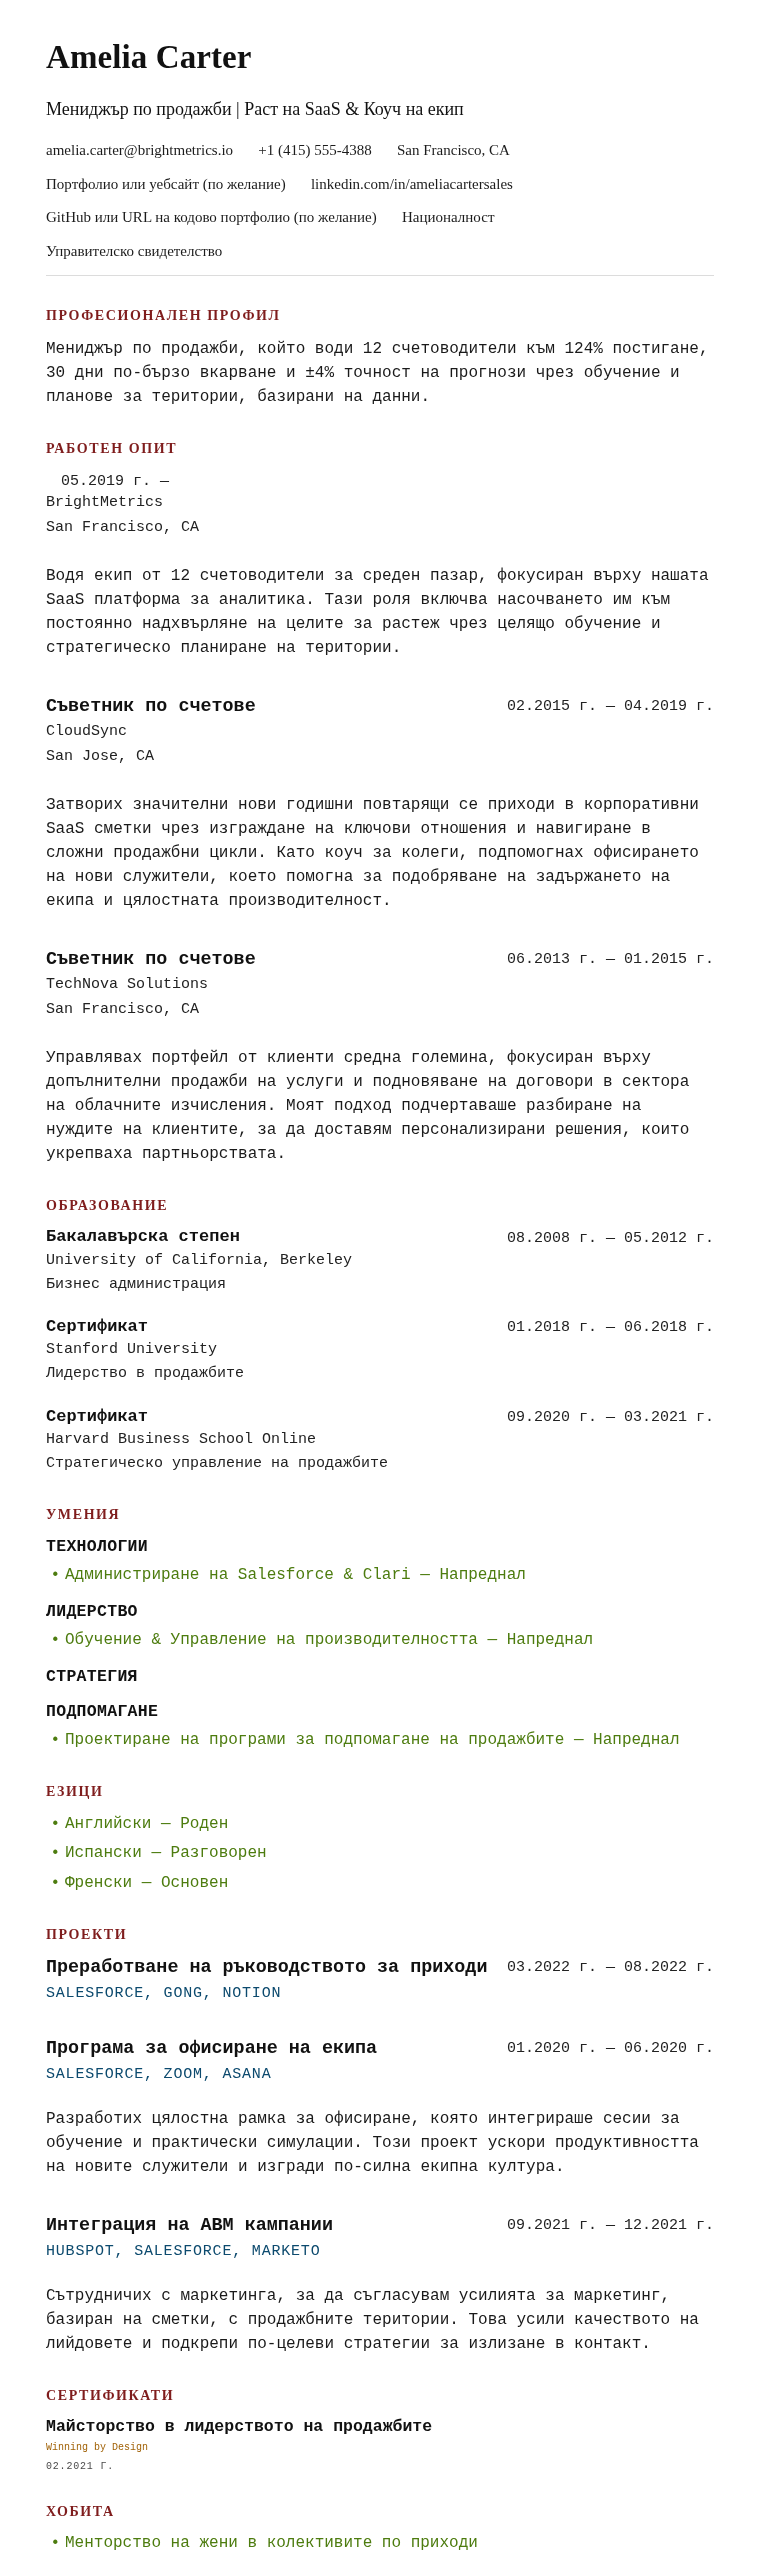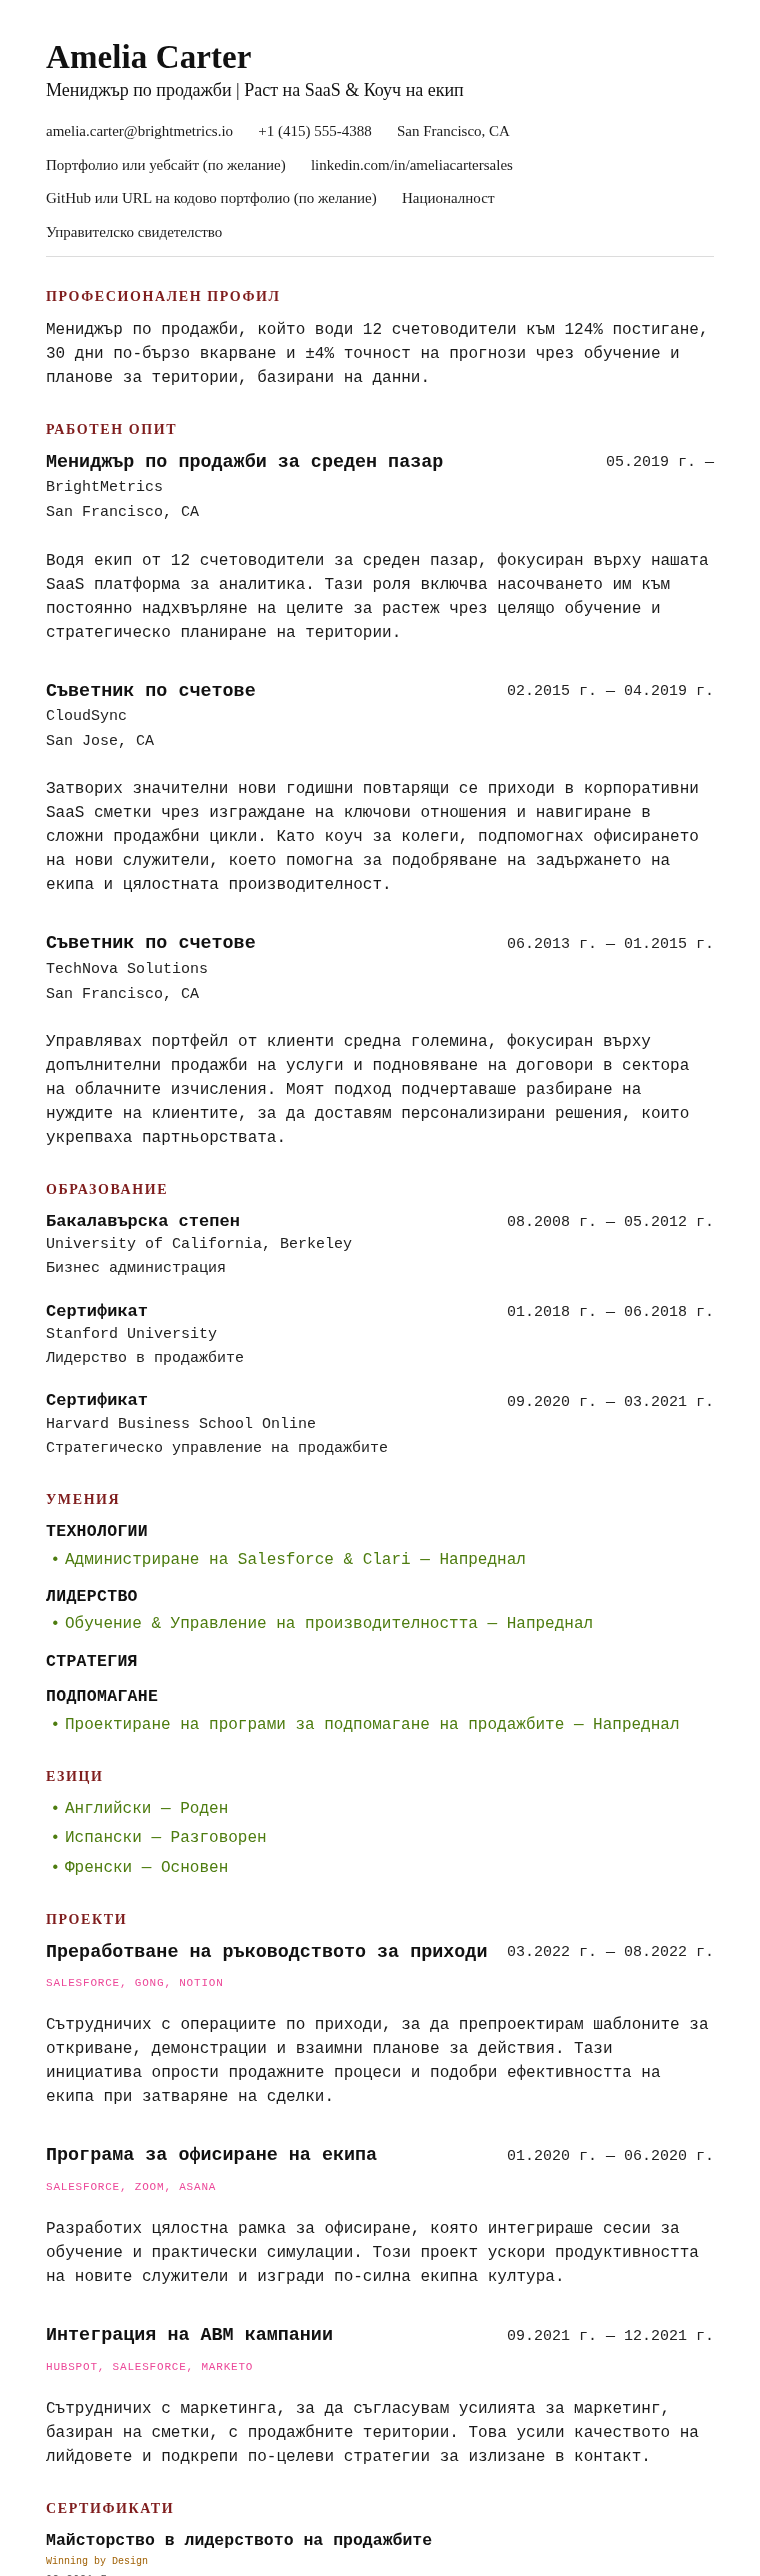--- a/index.html
+++ b/index.html
@@ -7,21 +7,21 @@
   body {
     width: 760px;
     min-height: 2576px;
     color: #111111;
     font-family: "Liberation Serif", "DejaVu Serif", serif;
   }
   .page { padding: 39px 46px 57px 46px; }
 
   
   .candidate-name { font-size: 33px; font-weight: 700; line-height: 1.15; letter-spacing: 0.1px; }
-  .headline { font-size: 18px; margin-top: 2px; line-height: 1.3; }
+  .headline { font-size: 18px; margin-top: 21px; line-height: 1.3; }
   .contact { margin-top: 19px; font-size: 15px; color: #1c1c1c; }
   .contact-row { margin-bottom: 13.3px; line-height: 1.35; }
   .contact-row span { margin-right: 21.5px; }
   .contact-row span:last-child { margin-right: 0; }
   hr.divider { border: none; border-top: 1.3px solid #dcdcdc; margin-top: 14px; }
 
   
   section { margin-top: 32px; }
   .section-label {
     font-size: 14px; font-weight: 700; letter-spacing: 1.6px; color: #7f1d1d;
@@ -30,21 +30,21 @@
   .profile-text, .entry-desc { font-size: 16px; line-height: 1.5; color: #1a1a1a; }
 
   
   .entry { margin-bottom: 35px; }
   .entry:last-child { margin-bottom: 0; }
   .entry-head { display: flex; justify-content: space-between; align-items: flex-start; }
   .entry-title { font-size: 18.4px; font-weight: 700; line-height: 1.3; }
   .entry-dates { font-size: 15px; color: #222222; white-space: nowrap; padding-top: 3.2px; padding-left: 15px; }
   .entry-sub { font-size: 15px; color: #222222; line-height: 1.5; margin-top: 2.5px; }
   .entry-desc { margin-top: 24px; }
-  .entry-tags { font-size: 11px; letter-spacing: 0.8px; color: #ec4899; margin-top: 13px; }
+  .entry-tags { font-size: 15px; letter-spacing: 0.8px; color: #0c4a6e; margin-top: 5px; }
 
   .edu-entry { margin-bottom: 20px; }
   .edu-entry:last-child { margin-bottom: 0; }
   .edu-entry .entry-title { font-size: 17px; }
   .edu-entry .entry-sub { margin-top: 1.3px; }
 
   
   .skill-group { margin-bottom: 14px; }
   .skill-group:last-child { margin-bottom: 0; }
   .skill-category { font-size: 16.5px; font-weight: 700; letter-spacing: 0.3px; line-height: 1.3; }
@@ -100,21 +100,20 @@
       <p class="profile-text">Мениджър по продажби, който води 12 счетоводители към 124% постигане, 30 дни по-бързо вкарване и ±4% точност на прогнози чрез обучение и планове за територии, базирани на данни.</p>
     </div>
   </section>
 
   <section>
     <h2 class="section-label">РАБОТЕН ОПИТ</h2>
     <div class="section-body">
 
       <article class="entry">
         <div class="entry-head">
-          <h3 class="entry-title">Мениджър по продажби за среден пазар</h3>
           <span class="entry-dates">05.2019 г. —</span>
         </div>
         <div class="entry-sub">BrightMetrics</div>
         <div class="entry-sub">San Francisco, CA</div>
         <p class="entry-desc">Водя екип от 12 счетоводители за среден пазар, фокусиран върху нашата SaaS платформа за аналитика. Тази роля включва насочването им към постоянно надхвърляне на целите за растеж чрез целящо обучение и стратегическо планиране на територии.</p>
       </article>
 
       <article class="entry">
         <div class="entry-head">
           <h3 class="entry-title">Съветник по счетове</h3>
@@ -218,21 +217,20 @@
   <section>
     <h2 class="section-label">ПРОЕКТИ</h2>
     <div class="section-body">
 
       <article class="entry">
         <div class="entry-head">
           <h3 class="entry-title">Преработване на ръководството за приходи</h3>
           <span class="entry-dates">03.2022 г. — 08.2022 г.</span>
         </div>
         <div class="entry-tags">SALESFORCE, GONG, NOTION</div>
-        <p class="entry-desc">Сътрудничих с операциите по приходи, за да препроектирам шаблоните за откриване, демонстрации и взаимни планове за действия. Тази инициатива опрости продажните процеси и подобри ефективността на екипа при затваряне на сделки.</p>
       </article>
 
       <article class="entry">
         <div class="entry-head">
           <h3 class="entry-title">Програма за офисиране на екипа</h3>
           <span class="entry-dates">01.2020 г. — 06.2020 г.</span>
         </div>
         <div class="entry-tags">SALESFORCE, ZOOM, ASANA</div>
         <p class="entry-desc">Разработих цялостна рамка за офисиране, която интегрираше сесии за обучение и практически симулации. Този проект ускори продуктивността на новите служители и изгради по-силна екипна култура.</p>
       </article>

